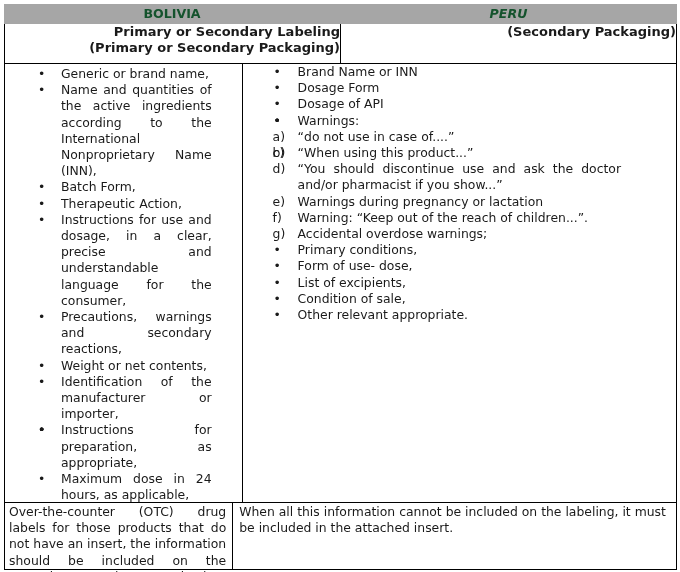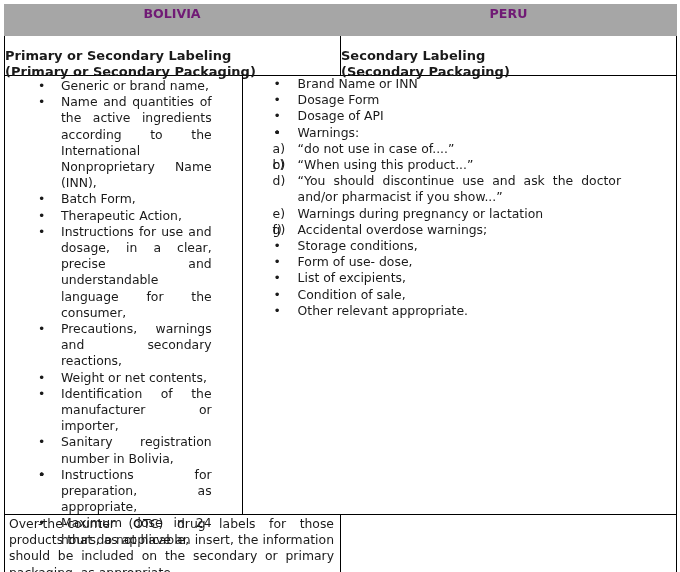--- a/index.html
+++ b/index.html
@@ -1,27 +1,27 @@
 <!DOCTYPE html>
 <html><head>
 <meta charset="utf-8">
 <style>
   html, body { margin: 0; padding: 0; background: #ffffff; }
   body { width: 680px; height: 572px; position: relative; overflow: hidden;
          font-family: "DejaVu Sans", sans-serif; font-size: 12.4px; color: #1a1a1a; }
   .tbl { position: absolute; left: 4px; top: 4px; width: 673px; }
-  .hdr { display: flex; height: 32px; background: #a6a6a6; color: #701a75; font-weight: bold; }
+  .hdr { display: flex; height: 20px; background: #a6a6a6; color: #14532d; font-weight: bold; }
   .hdr div { flex: 0 0 336px; text-align: center; line-height: 20px; font-size: 12.6px; }
-  .hdr div + div { flex: 1 1 auto; }
+  .hdr div + div { flex: 1 1 auto; font-style: italic; }
   .row { display: flex; border-left: 1.5px solid #000; border-right: 1.5px solid #000; }
   .cell { box-sizing: border-box; }
   .cell.left { width: 336px; border-right: 1.5px solid #000; }
   .cell.right { flex: 1 1 auto; }
   .subhdr { height: 39px; border-bottom: 1.5px solid #000; }
-  .subhdr .cell { text-align: left; font-weight: bold; font-size: 13px; line-height: 16px; padding-top: 12px; }
+  .subhdr .cell { text-align: right; font-weight: bold; font-size: 13px; line-height: 16px; padding-top: 0; }
   .body-row { height: 438px; border-bottom: 1.5px solid #000; }
   .foot-row { height: 66px; border-bottom: 1.5px solid #000; }
   ul.blt { list-style: none; margin: 0; padding: 0; }
   ul.blt > li { position: relative; line-height: 16.2px; }
   .left ul.blt { padding: 2px 0 0 0; }
   .left ul.blt > li { padding-left: 56px; padding-right: 30px; text-align: justify; }
   .left ul.blt > li .b { position: absolute; left: 33px; top: 0; }
   .right ul.blt { padding: 0; }
   .right ul.blt > li { padding-left: 55px; padding-right: 10px; }
   .right ul.blt > li .b { position: absolute; left: 31px; top: 0; }
@@ -39,64 +39,64 @@
     <div>BOLIVIA</div>
     <div>PERU</div>
   </div>
 
   <div class="row subhdr">
     <div class="cell left">
       <div>Primary or Secondary Labeling</div>
       <div>(Primary or Secondary Packaging)</div>
     </div>
     <div class="cell right">
-      <div>Secondary Labeling</div>
       <div>(Secondary Packaging)</div>
     </div>
   </div>
 
   <div class="row body-row">
     <div class="cell left">
       <ul class="blt" id="bolivia-list">
           <li><span class="b">•</span><span>Generic or brand name,</span></li>
           <li><span class="b">•</span><span>Name and quantities of the active ingredients according to the International Nonproprietary Name (INN),</span></li>
           <li><span class="b">•</span><span>Batch Form,</span></li>
           <li><span class="b">•</span><span>Therapeutic Action,</span></li>
           <li><span class="b">•</span><span>Instructions for use and dosage, in a clear, precise and understandable language for the consumer,</span></li>
           <li><span class="b">•</span><span>Precautions, warnings and secondary reactions,</span></li>
           <li><span class="b">•</span><span>Weight or net contents,</span></li>
           <li><span class="b">•</span><span>Identification of the manufacturer or importer,</span></li>
-          <li><span class="b">•</span><span>Sanitary registration number in Bolivia,</span></li>
+          <li><span class="b">•</span></li>
           <li><span class="b">•</span></li>
           <li><span class="b">•</span></li>
           <li><span class="b">•</span><span>Instructions for preparation, as appropriate,</span></li>
           <li><span class="b">•</span><span>Maximum dose in 24 hours, as applicable,</span></li>
         </ul>
     </div>
     <div class="cell right">
       <ul class="blt" id="peru-list">
           <li><span class="b">•</span><span>Brand Name or INN</span></li>
           <li><span class="b">•</span><span>Dosage Form</span></li>
           <li><span class="b">•</span><span>Dosage of API</span></li>
           <li><span class="b">•</span></li>
           <li><span class="b">•</span></li>
           <li><span class="b">•</span><span>Warnings:</span><ol class="sub" style="margin-left: -24px;">
               <li><span class="m">a)</span><span>“do not use in case of....”</span></li>
               <li><span class="m">b)</span></li>
               <li><span class="m">c)</span><span>“When using this product...”</span></li>
               <li><span class="m">d)</span><span>“You should discontinue use and ask the doctor and/or pharmacist if you show...”</span></li>
               <li><span class="m">e)</span><span>Warnings during pregnancy or lactation</span></li>
-              <li><span class="m">f)</span></li>
+              <li><span class="m">f)</span><span>Warning: “Keep out of the reach of children...”.</span></li>
               <li><span class="m">g)</span><span>Accidental overdose warnings;</span></li>
             </ol></li>
-          <li><span class="b">•</span><span>Storage conditions,</span></li>
+          <li><span class="b">•</span><span>Primary conditions,</span></li>
           <li><span class="b">•</span><span>Form of use- dose,</span></li>
           <li><span class="b">•</span><span>List of excipients,</span></li>
           <li><span class="b">•</span><span>Condition of sale,</span></li>
           <li><span class="b">•</span><span>Other relevant appropriate.</span></li>
         </ul>
     </div>
   </div>
 
   <div class="row foot-row">
     <div class="cell left foot">Over-the-counter (OTC) drug labels for those products that do not have an insert, the information should be included on the secondary or primary packaging, as appropriate.</div>
+    <div class="cell right foot r">When all this information cannot be included on the labeling, it must be included in the attached insert.</div>
   </div>
 </div>
 
 </body></html>

